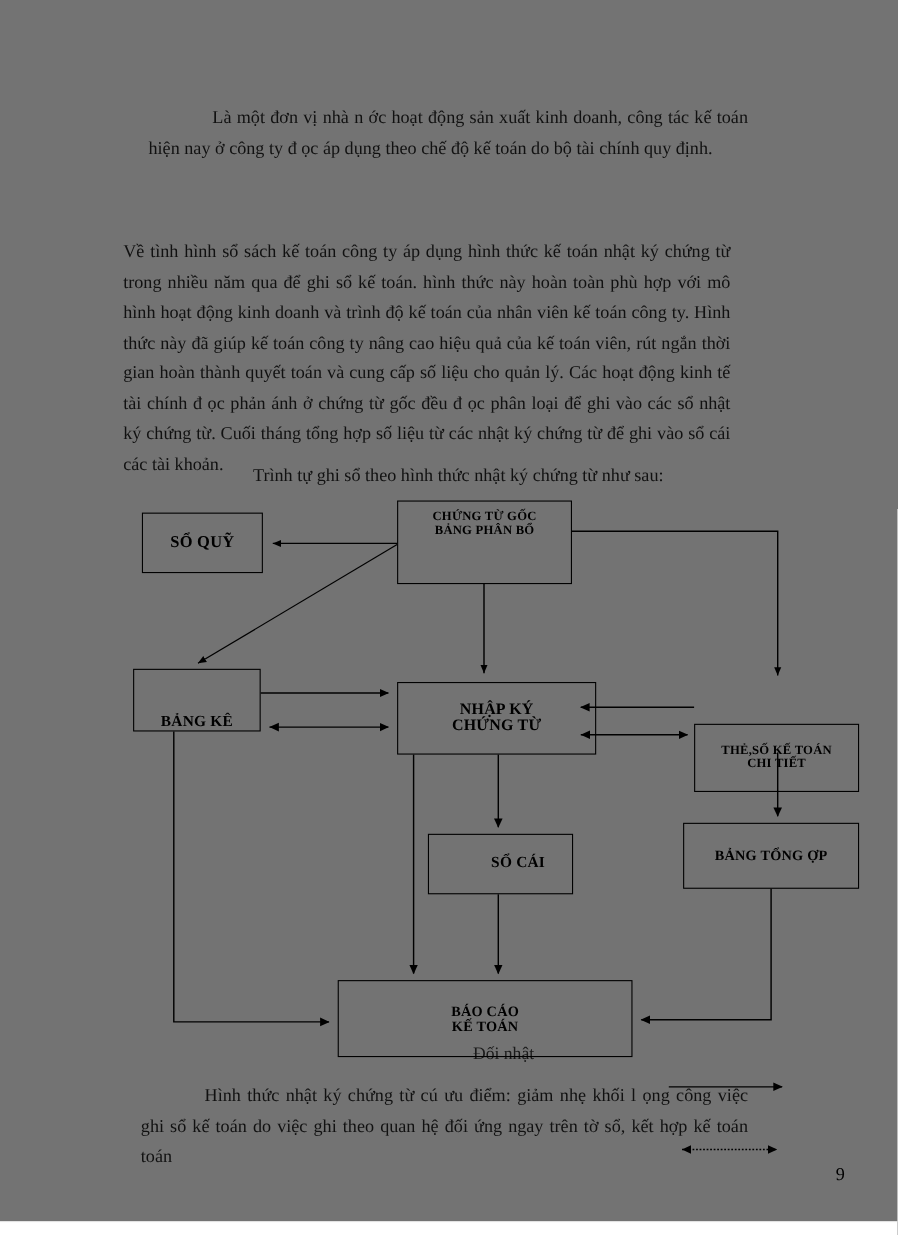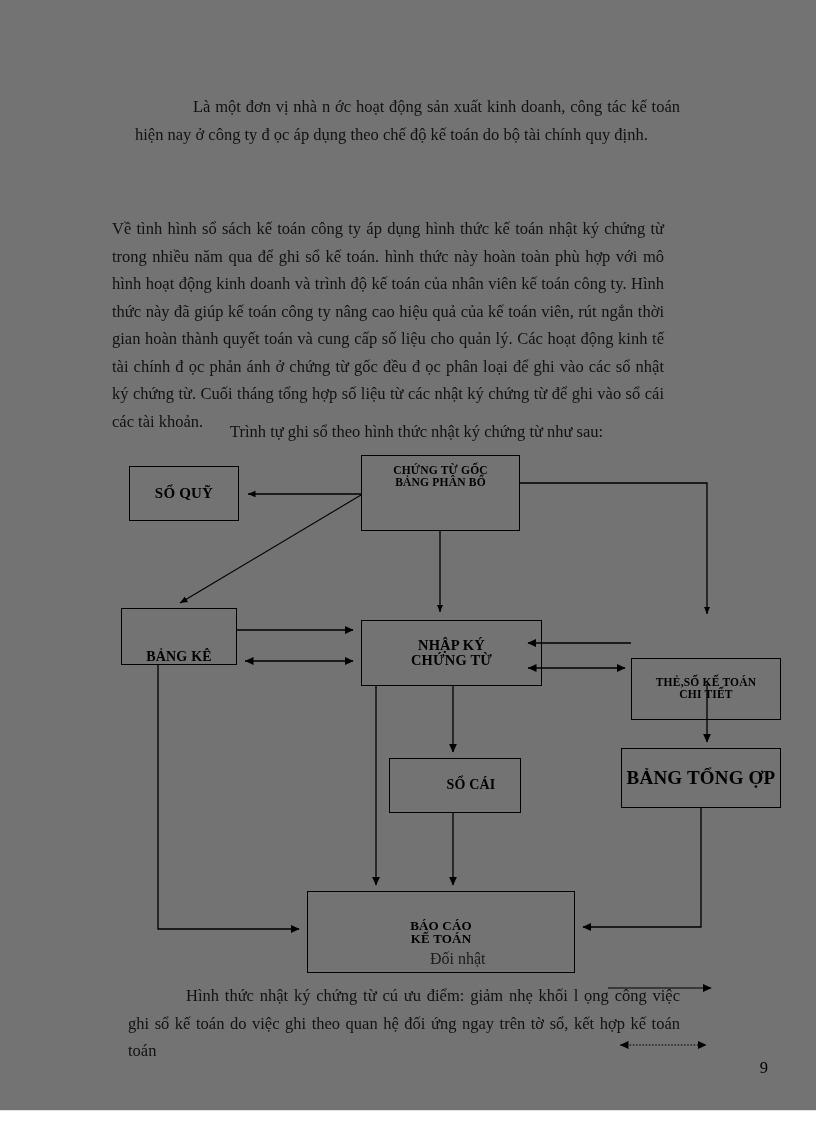--- a/index.html
+++ b/index.html
@@ -68,22 +68,22 @@
     z-index: 3;
   }
   .dbox .lines { line-height: 1.02; }
 
   #box-so-quy      { left: 129px; top: 466px; width: 110px;  height: 55px;  font-size: 15px; }
   #box-chung-tu    { left: 361px; top: 455px; width: 159px;  height: 76px;  font-size: 11.5px; align-items: flex-start; padding-top: 9px; }
   #box-bang-ke     { left: 121px; top: 608px; width: 116px;  height: 57px;  font-size: 14px; align-items: flex-end; }
   #box-nhap-ky     { left: 361px; top: 620px; width: 181px;  height: 66px;  font-size: 14.5px; }
   #box-the-so      { left: 631px; top: 622px; width: 150px;  height: 62px;  font-size: 11.5px; margin-top: 36px; }
   #box-so-cai      { left: 389px; top: 758px; width: 132px;  height: 55px;  font-size: 14px; padding-left: 32px; }
-  #box-bang-tong   { left: 621px; top: 748px; width: 160px;  height: 60px;  font-size: 19px; }
-  #box-bao-cao     { left: 307px; top: 891px; width: 268px;  height: 82px;  font-size: 13px; }
+  #box-bang-tong   { left: 621px; top: 748px; width: 160px;  height: 60px;  font-size: 13px; }
+  #box-bao-cao     { left: 307px; top: 891px; width: 268px;  height: 70px;  font-size: 13px; }
 
   .doi-chieu {
     position: absolute;
     left: 430px;
     top: 950px;
     font-size: 16px;
     font-family: "Liberation Serif", "DejaVu Serif", serif;
     color: #1a1a1a;
     z-index: 2;
   }

